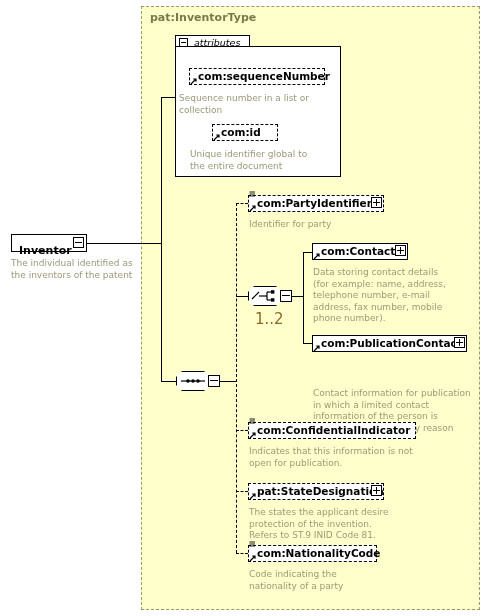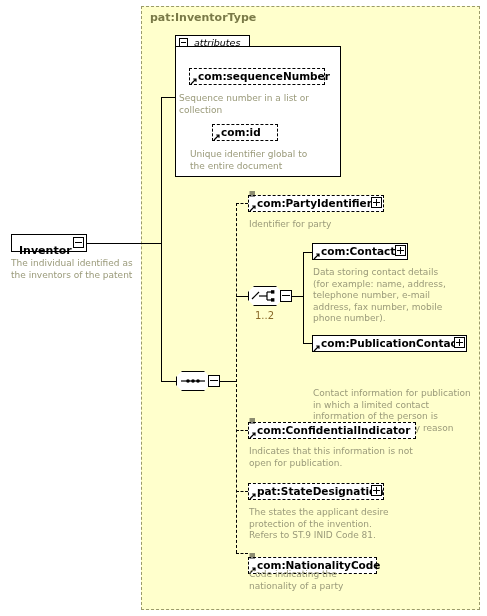--- a/index.html
+++ b/index.html
@@ -106,21 +106,21 @@
   }
   .conn .btn{
     position:absolute;left:32px;top:4px;width:12px;height:12px;
     border:1px solid #000;background:#fff;box-sizing:border-box;
   }
   .conn .btn:after{
     content:"";position:absolute;left:1px;top:4px;width:8px;height:1px;background:#000;
   }
   .conn svg{position:absolute;left:0;top:0;}
   .occurs{
-    position:absolute;font-size:10px;color:#8a6a2a;font-weight:normal;
+    position:absolute;font-size:15px;color:#8a6a2a;font-weight:normal;
   }
 
   
   .ln{position:absolute;background:#000;}
   .vln{width:1px;}
   .hln{height:1px;}
   .dashv{
     position:absolute;width:0;border-left:1px dashed #000;
   }
   .dashh{
@@ -291,21 +291,21 @@
     <svg class="arrow-ic" viewBox="0 0 7 7">
       <path d="M1,6 L6,1 M3.2,1 L6,1 L6,3.8" stroke="#000" stroke-width="1.2" fill="none"></path>
     </svg>
     <div class="label">pat:StateDesignation</div>
     <div class="plus"></div>
   </div>
   <div class="anno" style="left:249px;top:507px;width:170px;">The states the applicant desire
 protection of the invention.
 Refers to ST.9 INID Code 81.</div>
 
-  <div class="node dashed" style="left:248px;top:545px;width:129px;margin-top:12px;">
+  <div class="node dashed" style="left:248px;top:545px;width:129px;">
     <div class="shadow"></div>
     <div class="nbox"></div>
     <svg class="lines-ic" viewBox="0 0 7 8">
       <path d="M0.5,1 H6 M0.5,3 H6 M0.5,5 H6" stroke="#000" stroke-width="0.9"></path>
     </svg>
     <svg class="arrow-ic" viewBox="0 0 7 7">
       <path d="M1,6 L6,1 M3.2,1 L6,1 L6,3.8" stroke="#000" stroke-width="1.2" fill="none"></path>
     </svg>
     <div class="label">com:NationalityCode</div>
   </div>

